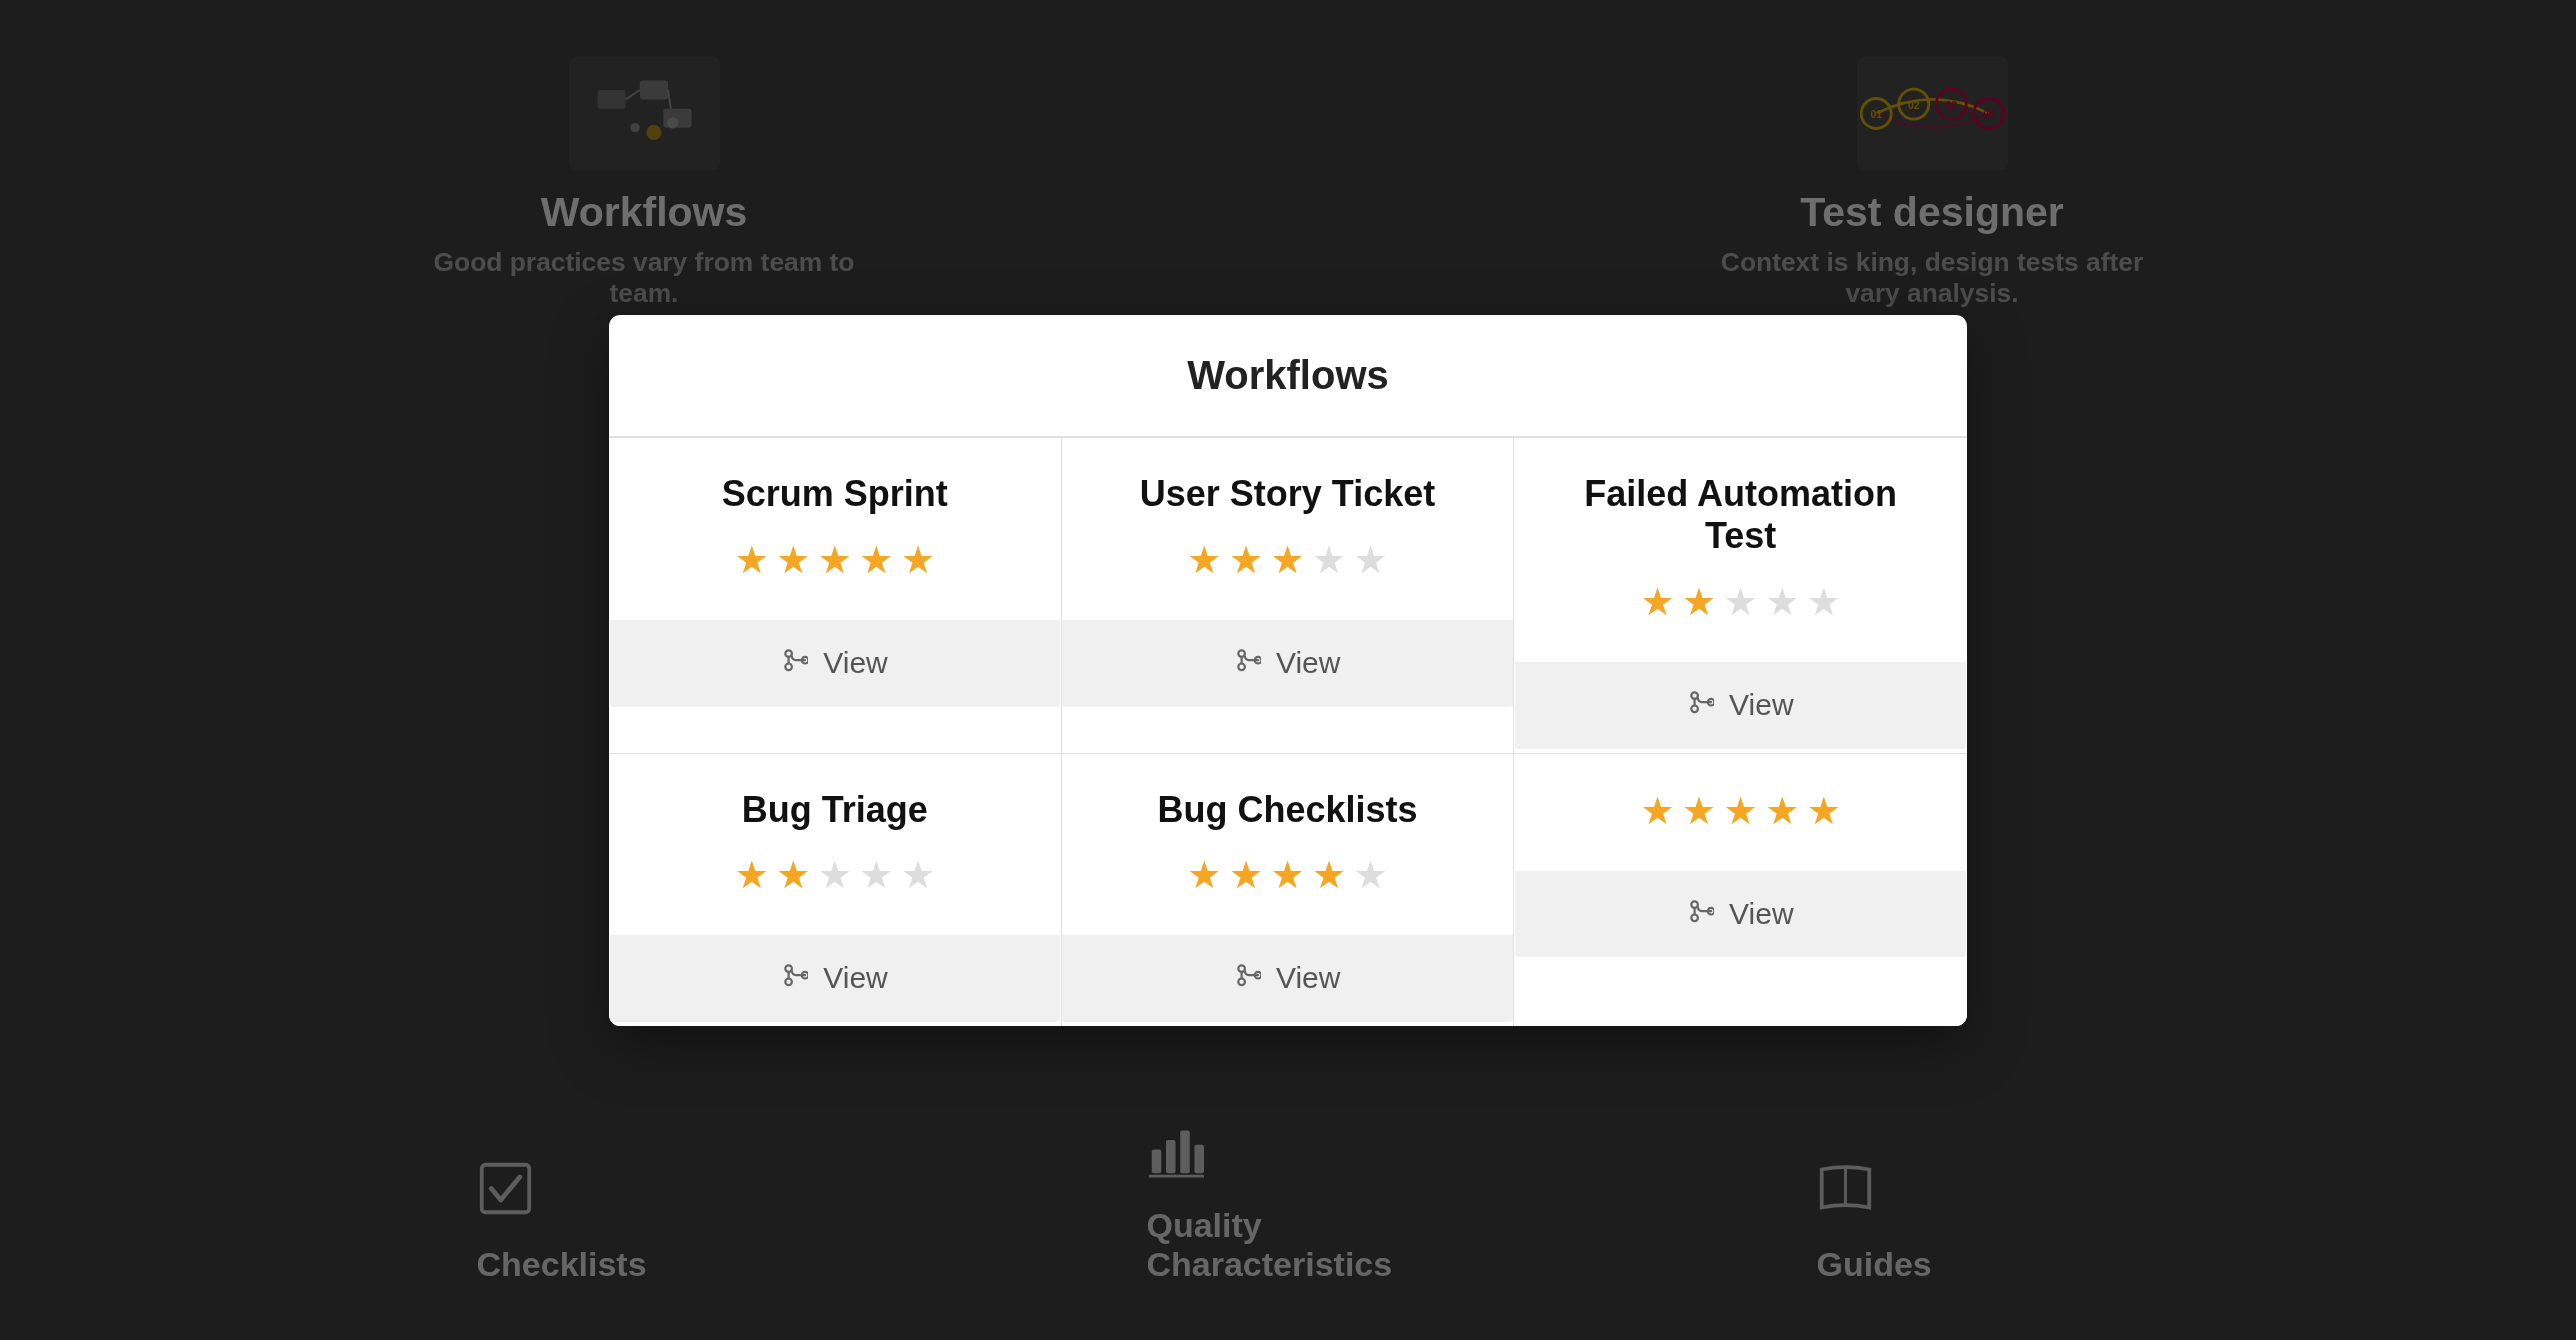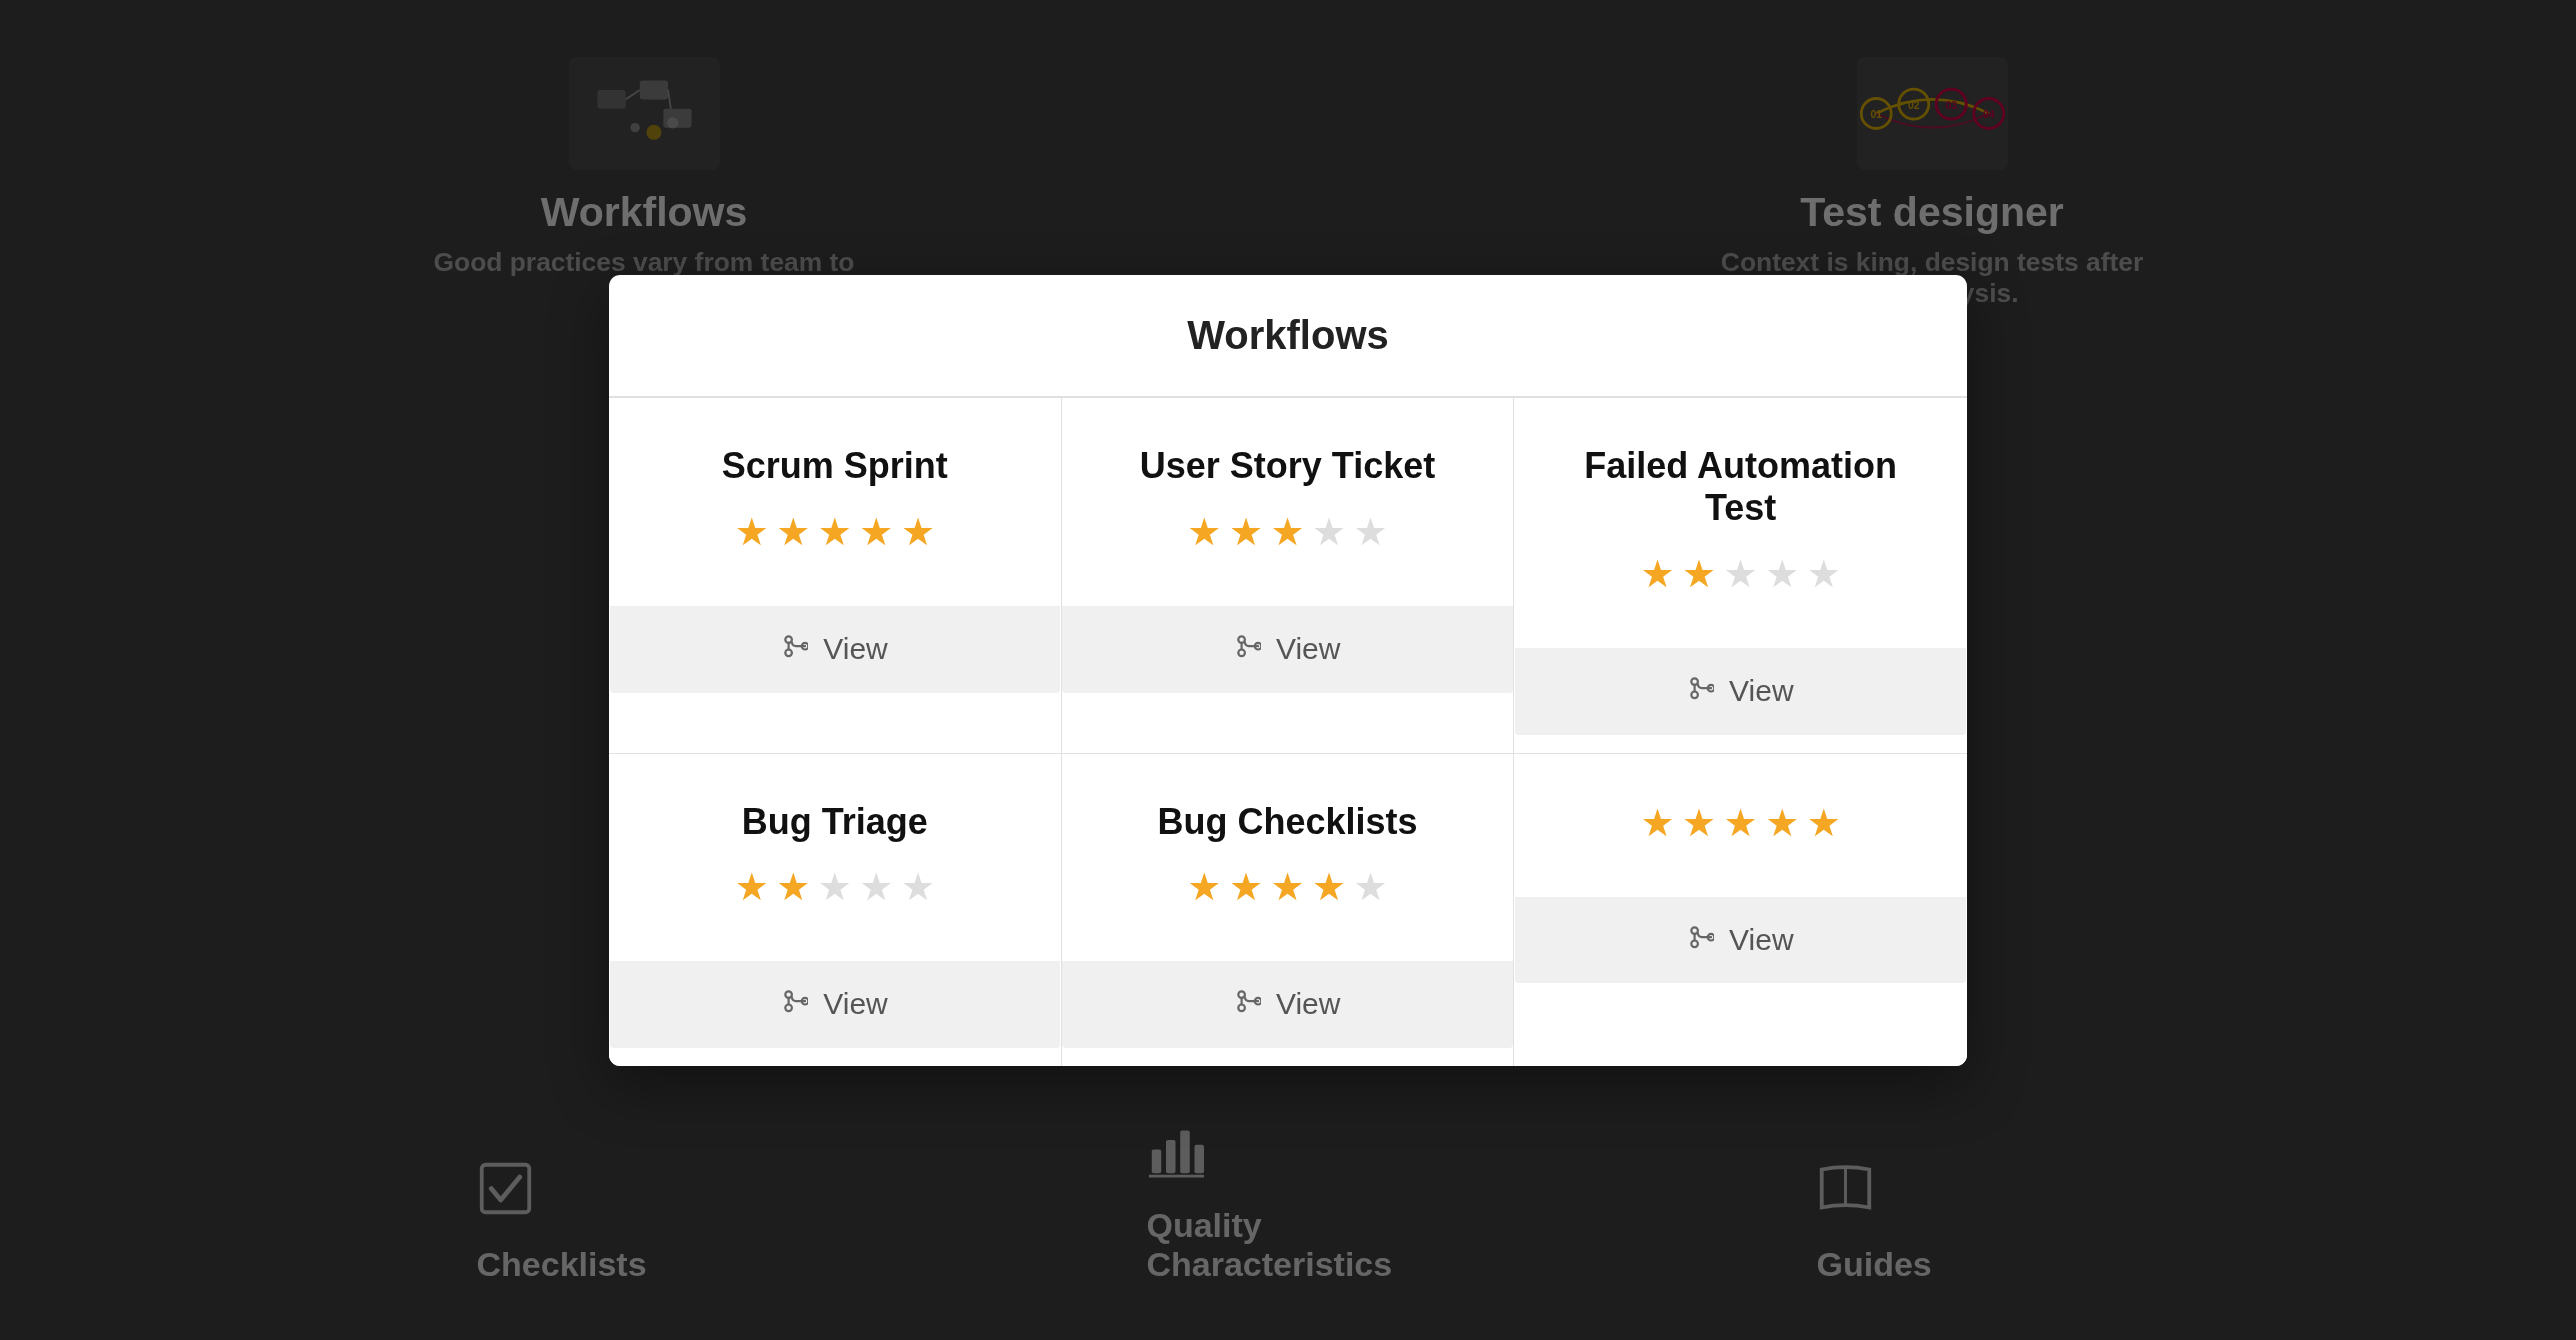--- a/index.html
+++ b/index.html
@@ -120,21 +120,21 @@
     
     .workflow-grid {
       display: grid;
       grid-template-columns: 1fr 1fr 1fr;
       border-top: 0.9px solid #e0e0e0;
     }
 
     .workflow-card {
       border-right: 0.9px solid #e0e0e0;
       border-bottom: 0.9px solid #e0e0e0;
-      padding: 47px 38px 0;
+      padding: 35px 38px 0;
       background: #fff;
       display: flex;
       flex-direction: column;
       align-items: center;
     }
 
     .workflow-card:nth-child(3),
     .workflow-card:nth-child(6) {
       border-right: none;
     }
@@ -177,21 +177,21 @@
       background: #f0f0f0;
       border: none;
       cursor: pointer;
       display: flex;
       align-items: center;
       justify-content: center;
       gap: 15px;
       font-size: 30px;
       color: #555;
       border-radius: 0 0 3.8px 3.8px;
-      margin: 18px -38px;
+      margin: 4px -38px;
       width: calc(100% + 75px);
     }
   </style>
 </head>
 <body>
 
 <div class="bg-content">
 
   <div class="bg-card">
     <div class="bg-card-img">

